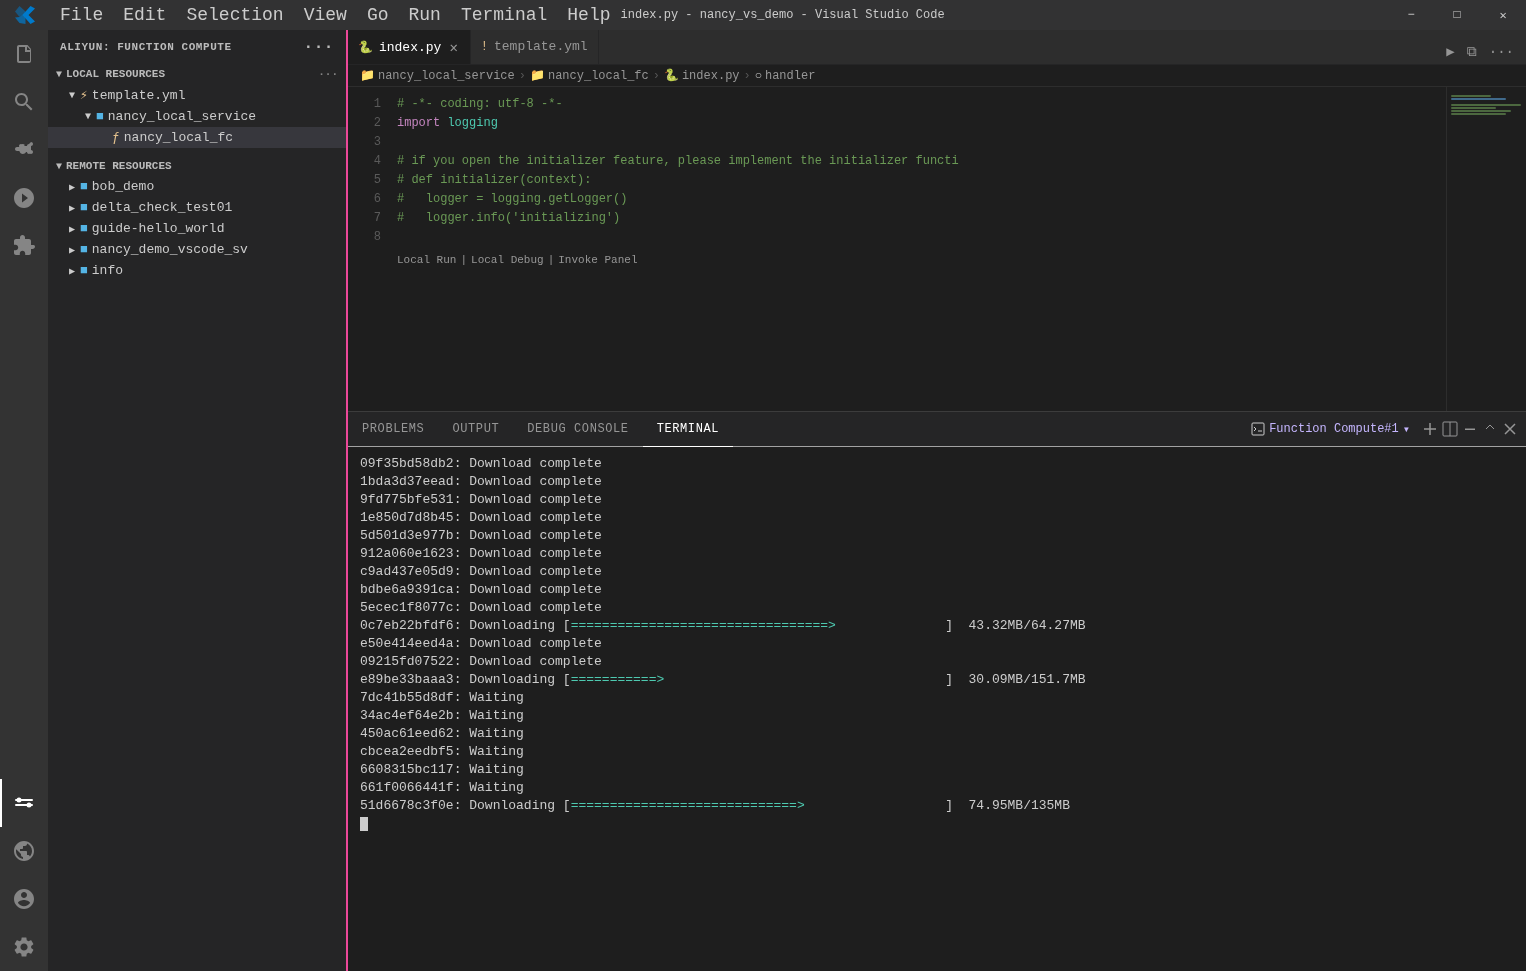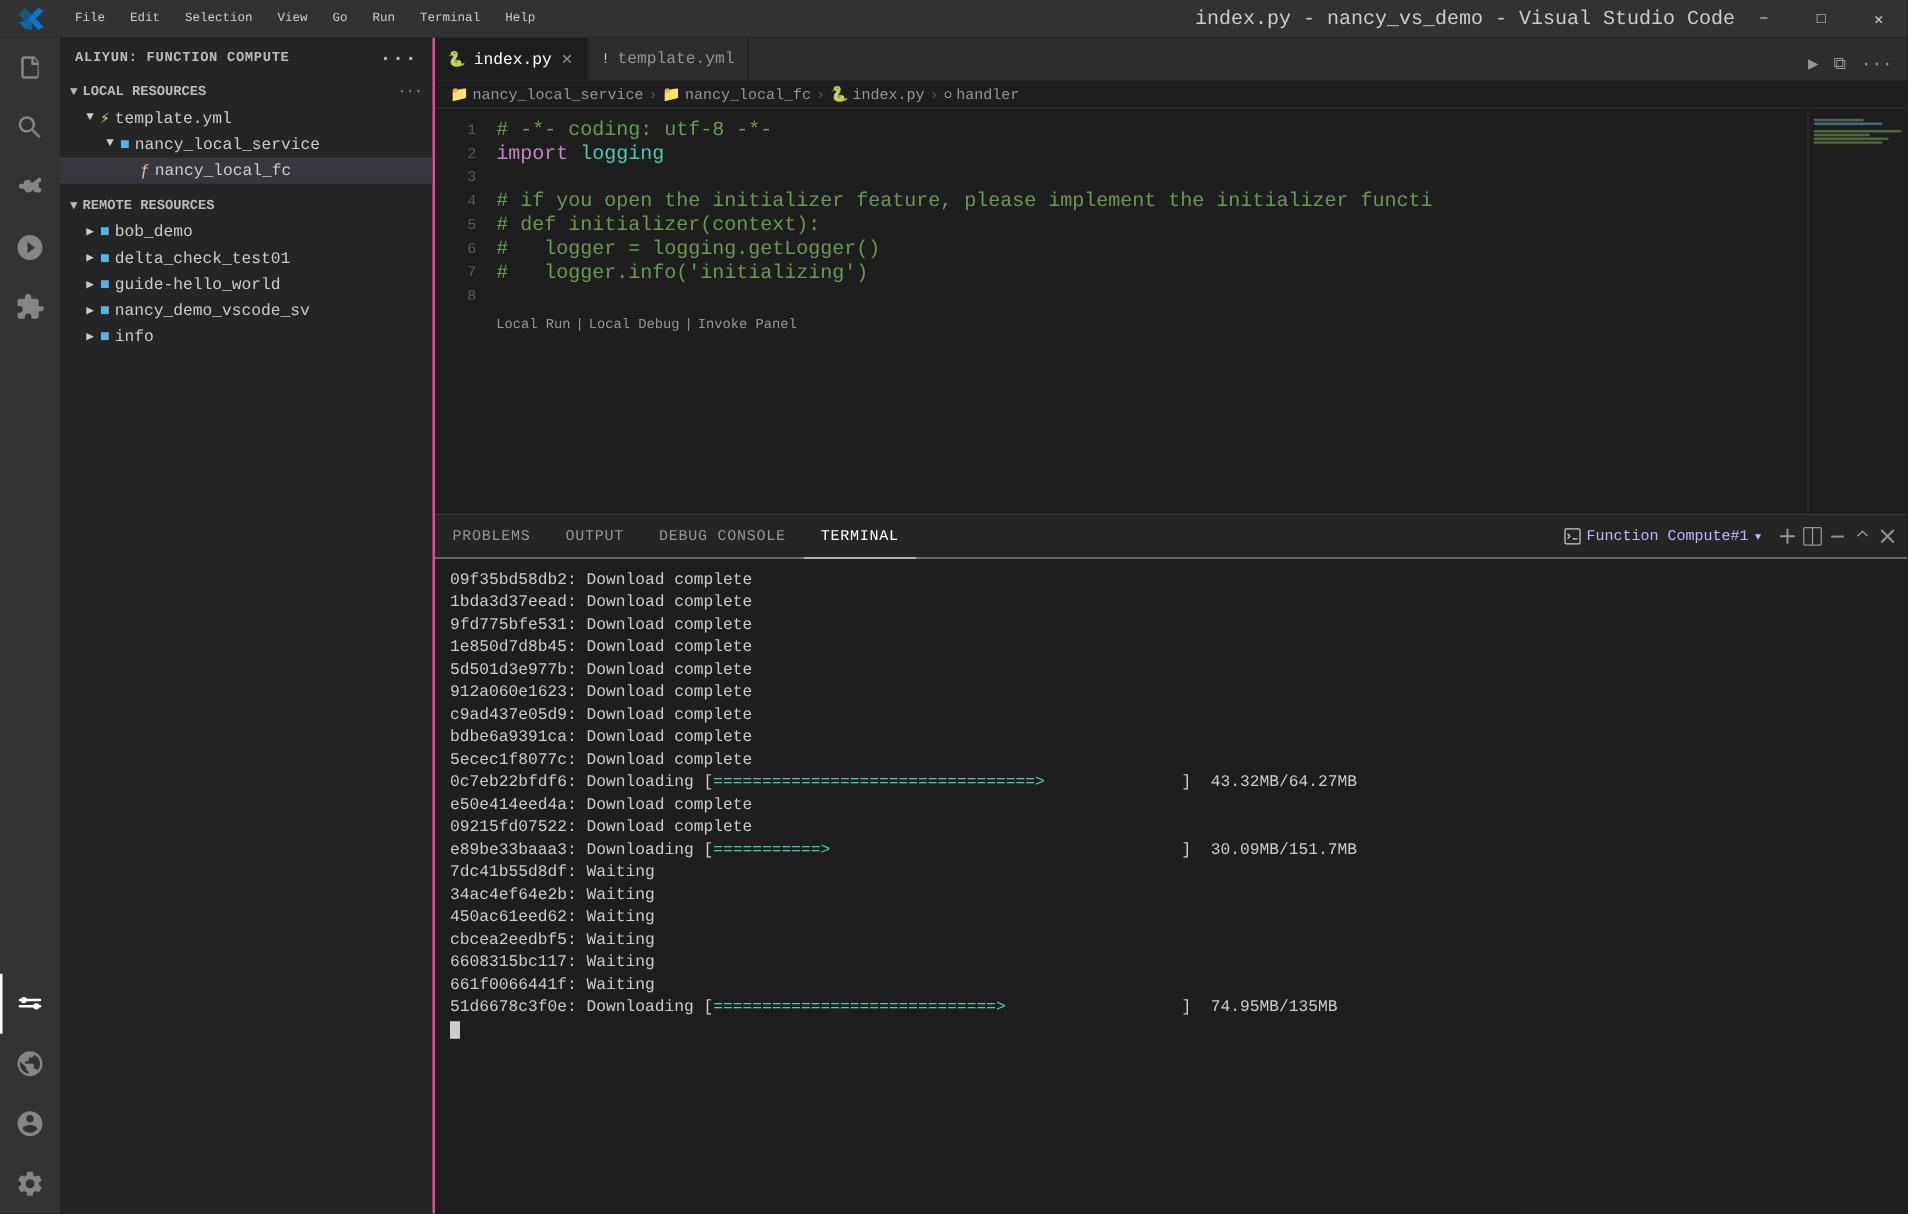--- a/index.html
+++ b/index.html
@@ -33,27 +33,27 @@
     }
     #titlebar .menu-items {
       display: flex;
       align-items: center;
       gap: 0;
       flex-shrink: 0;
     }
     #titlebar .menu-item {
       padding: 4px 10px;
       cursor: pointer;
-      font-size: 10px;
+      font-size: 18px;
       color: #cccccc;
     }
     #titlebar .title {
       flex: 1;
-      text-align: right;
-      font-size: 16px;
+      text-align: left;
+      font-size: 12px;
       color: #cccccc;
     }
     #titlebar .window-controls {
       display: flex;
       align-items: center;
       flex-shrink: 0;
     }
     #titlebar .win-btn {
       width: 46px;
       height: 30px;
@@ -277,21 +277,21 @@
       padding-right: 12px;
       color: #5a5a5a;
       flex-shrink: 0;
       user-select: none;
       font-size: 12px;
     }
     .line-content {
       flex: 1;
       padding-left: 4px;
       white-space: pre;
-      font-size: 16px;
+      font-size: 12px;
     }
     .comment { color: #6a9955; }
     .import-kw { color: #c586c0; }
     .logging-color { color: #4ec9b0; }
 
     
     .codelens-line {
       display: flex;
       align-items: center;
       line-height: 19px;

